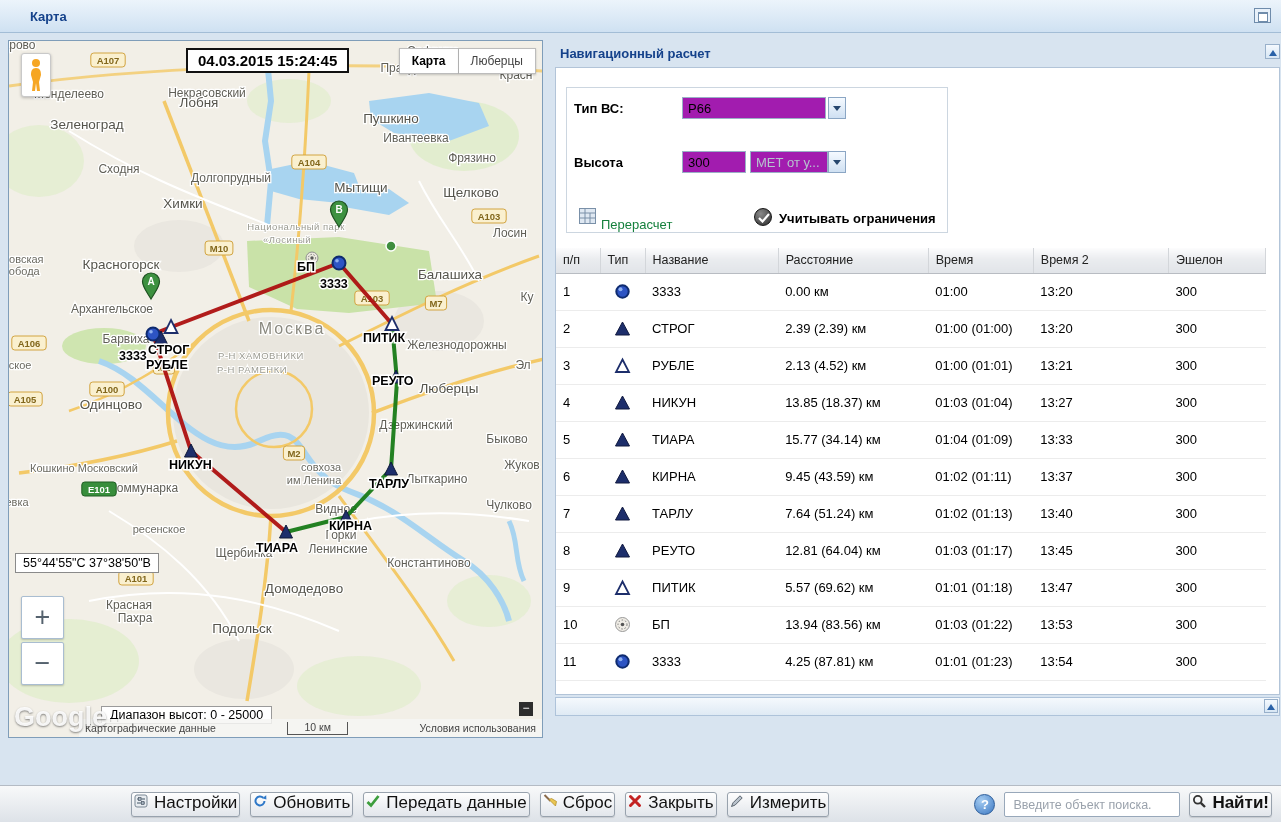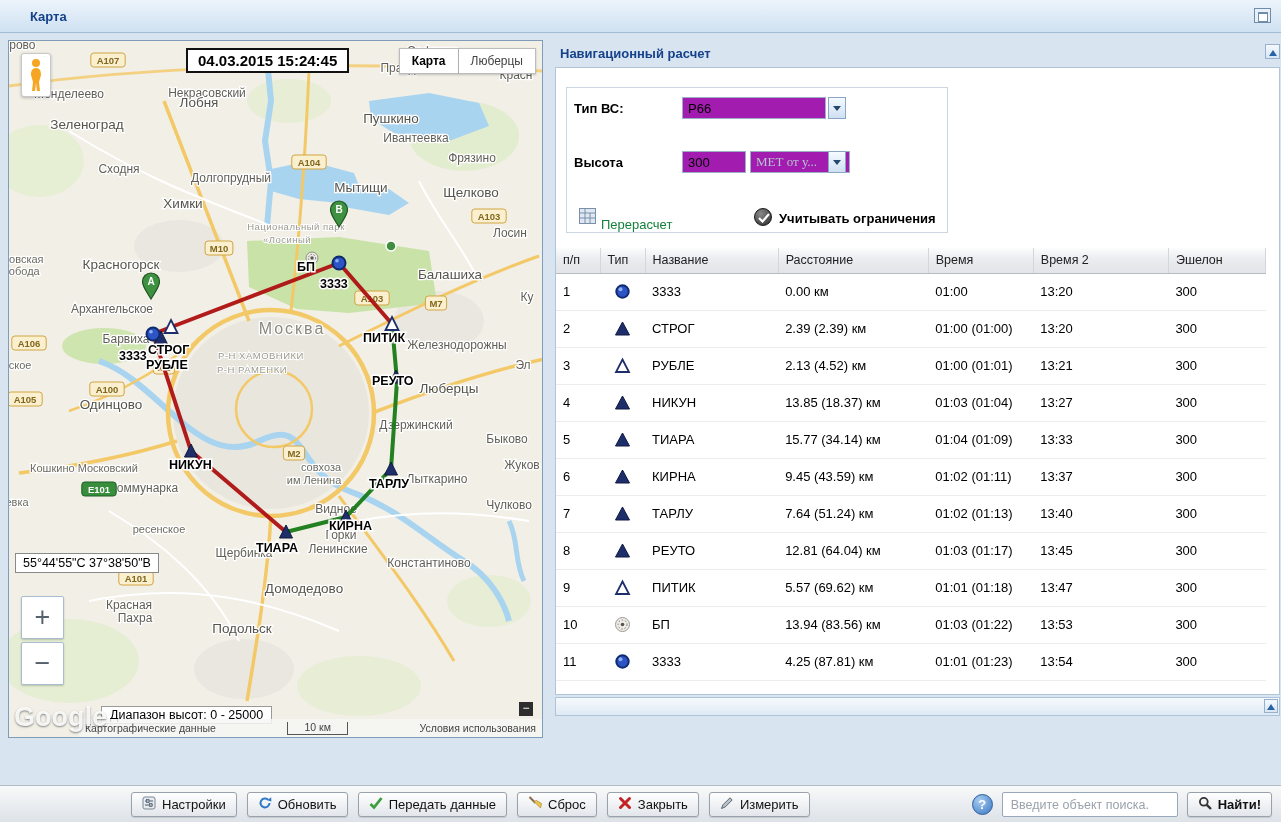--- a/index.html
+++ b/index.html
@@ -73,21 +73,21 @@
 
 .route-table{position:absolute;left:0;top:180px;width:710px;border-collapse:collapse;table-layout:fixed;background:#fff}
 .route-table th{height:25px;background:linear-gradient(#fcfcfd,#eaecef 45%,#e1e4e8);border-right:1px solid #d3d6da;border-bottom:1px solid #b8bcc2;font-weight:normal;font-size:12.5px;color:#212121;text-align:left;padding:0 7px;cursor:pointer}
 .route-table td{height:37px;border-bottom:1px solid #ececec;padding:0 7px;font-size:13px;color:#000;white-space:nowrap;overflow:hidden}
 .route-table td.c-type{text-align:center;padding:0}
 .route-table td.c-type svg{vertical-align:middle}
 
 
 .toolbar{position:absolute;left:0;right:0;bottom:0;height:37px;background:linear-gradient(#f8f9fa,#dde2e8);border-top:1px solid #b4bbc4}
 .tb-left{position:absolute;left:131px;top:6px;display:flex;gap:10px}
-.tb-btn{display:inline-flex;align-items:center;gap:6px;height:25px;padding:0 10px;border:1px solid #98a2ad;border-radius:3px;background:linear-gradient(#fefefe,#e2e6eb);font-size:13px;color:#111;font-family:inherit;cursor:pointer;box-shadow:0 1px 1px rgba(0,0,0,.12);white-space:nowrap}
+.tb-btn{display:inline-flex;gap:6px;height:25px;padding:0 2px;border:1px solid #98a2ad;border-radius:3px;background:linear-gradient(#fefefe,#e2e6eb);font-size:17px;color:#111;font-family:inherit;cursor:pointer;box-shadow:0 1px 1px rgba(0,0,0,.12);white-space:nowrap}
 .tb-right{position:absolute;right:9px;top:6px;display:flex;gap:9px;align-items:center}
 .help-btn{width:21px;height:21px;border-radius:50%;border:1px solid #2b5c99;background:radial-gradient(circle at 35% 30%,#a6cdf2,#3a77c2);color:#fff;font-weight:bold;text-align:center;line-height:19px;font-size:13px;cursor:pointer;font-family:inherit;padding:0}
 .search-input{width:176px;height:25px;border:1px solid #98a8ba;border-radius:2px;padding:0 8px;font-size:12.5px;font-family:inherit;color:#0c4a6e;background:#fff}
 .search-input::placeholder{color:#9aa2ac}
 .find-btn{font-weight:bold}
 </style>
 </head>
 <body>
 
 <div class="titlebar">
@@ -355,21 +355,21 @@
       <div class="frow" style="top:9px">
         <label class="flabel">Тип ВС:</label>
         <input class="finput" style="left: 115px; width: 144px;" value="Р66">
         <button class="combo-btn" style="left:261px">
             <i></i>
           </button>
       </div>
       <div class="frow" style="top:63px">
         <label class="flabel">Высота</label>
         <input class="finput" style="left: 115px; width: 64px;" value="300">
-        <input class="finput muted" style="left: 183px; width: 100px; font-family: Liberation Serif, serif;" value="МЕТ от у...">
+        <input class="finput muted" style="left: 183px; width: 78px;" value="МЕТ от у...">
         <button class="combo-btn" style="left:261px">
             <i></i>
           </button>
       </div>
       <div class="frow" style="top:118px">
         <span class="recalc-icon">
           <svg width="17" height="16" viewBox="0 0 17 16">
             <rect x="0.5" y="0.5" width="16" height="15" fill="#dfe8f2" stroke="#7a90a8"></rect>
             <line x1="0.5" y1="5" x2="16.5" y2="5" stroke="#7a90a8"></line>
             <line x1="6" y1="0.5" x2="6" y2="15.5" stroke="#7a90a8"></line>

